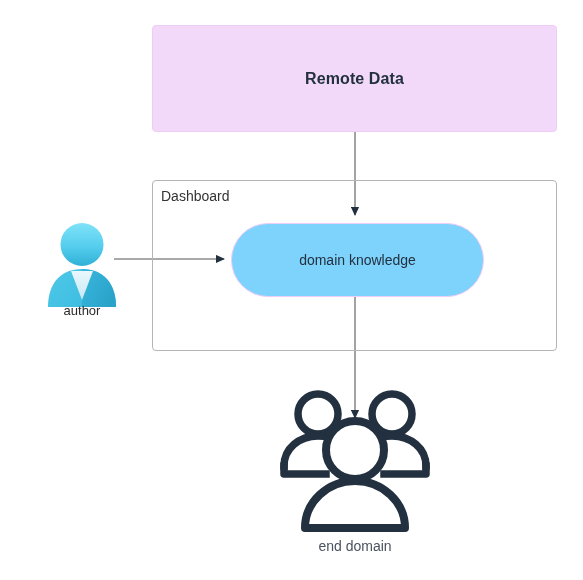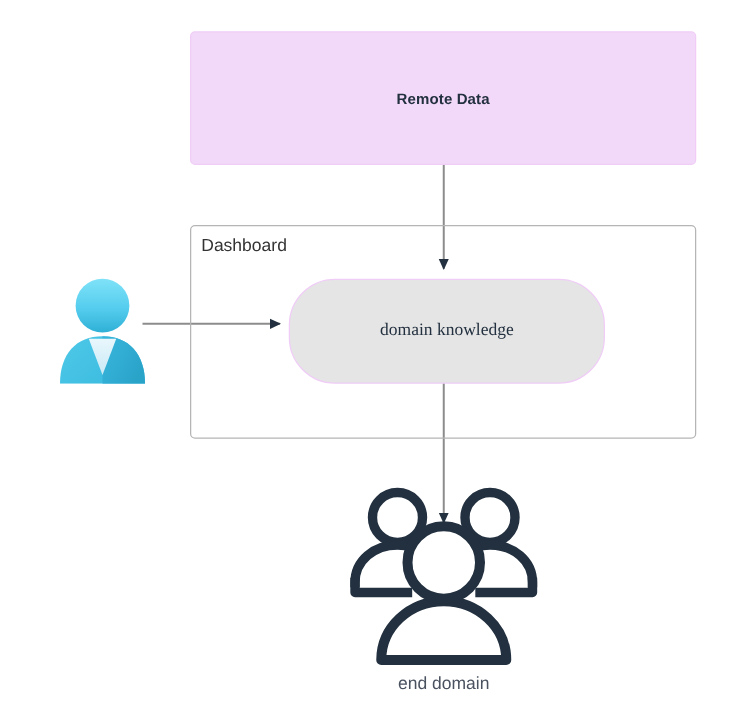--- a/index.html
+++ b/index.html
@@ -32,21 +32,21 @@
   #remote-data-box {
     left: 152px;
     top: 25px;
     width: 405px;
     height: 107px;
     background: #f2d9f9;
     border: 1px solid #f0cdf7;
     border-radius: 4px;
   }
   #remote-data-label {
-    font-size: 12px;
+    font-size: 16px;
     font-weight: bold;
     color: #23303f;
     letter-spacing: 0.1px;
   }
 
   
   #dashboard-container {
     left: 152px;
     top: 180px;
     width: 405px;
@@ -63,25 +63,24 @@
     font-size: 14px;
     color: #333333;
     white-space: nowrap;
   }
 
   
   #domain-knowledge-pill {
     left: 231px;
     top: 223px;
     width: 253px;
-    height: 84px;
-    background: #e5e5e5;
+    height: 74px;
+    background: #7dd3fc;
     border: 1px solid #f0cdf7;
     border-radius: 37px;
-    font-family: Liberation Serif, serif;
   }
   #domain-knowledge-label {
     font-size: 14px;
     color: #23303f;
     white-space: nowrap;
   }
 
   
   #author-figure {
     position: absolute;
@@ -185,20 +184,21 @@
       </defs>
 
       <path d="M2,86 C2,62 15,48 36,48 C57,48 70,62 70,86 Z" fill="url(#bodyGradL)"></path>
       <path d="M36,48 C57,48 70,62 70,86 L36,86 Z" fill="url(#bodyGradR)"></path>
 
       <path d="M25,50 L47,50 L36,79 Z" fill="url(#collarGrad)"></path>
 
       <circle cx="36" cy="23.5" r="21.5" fill="url(#headGrad)"></circle>
     </svg>
   </div>
+  <span id="author-label">author</span>
 
   <div id="end-users-figure">
     <svg viewBox="0 0 152 145" width="152" height="145">
       <g fill="none" stroke="#22303f" stroke-width="7.5" stroke-linecap="square" stroke-linejoin="round">
 
         <circle cx="39" cy="26" r="20"></circle>
         <path d="M5,78 C5,60.5 20.2,48 39,48 C47.3,48 54.9,50.4 60.8,54.4"></path>
         <path d="M5,78 L5,86 L47,86"></path>
 
         <circle cx="113" cy="26" r="20"></circle>

